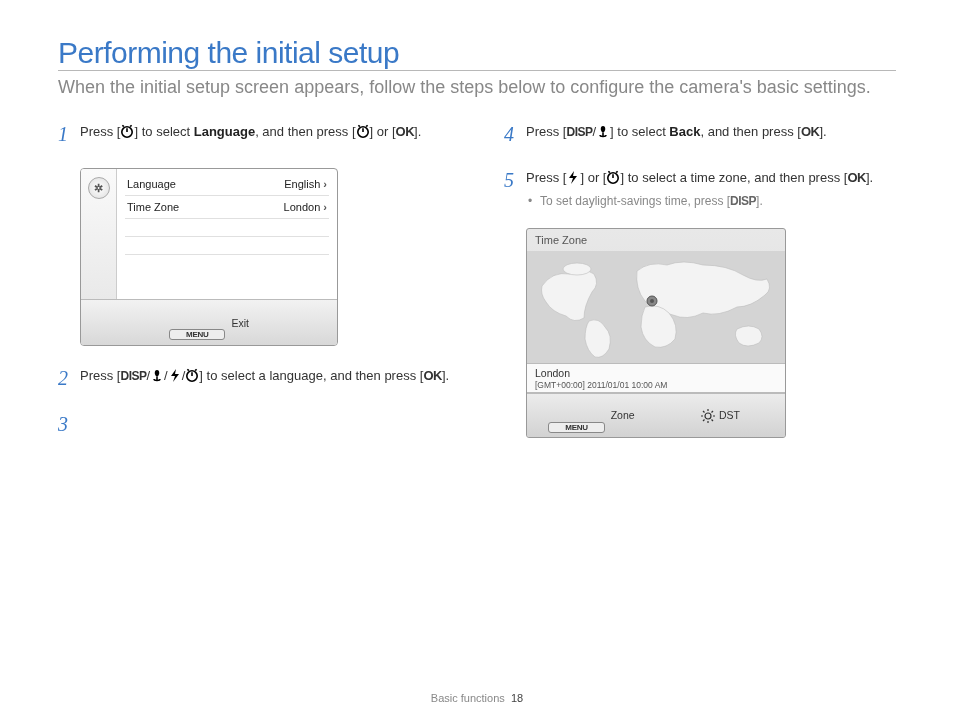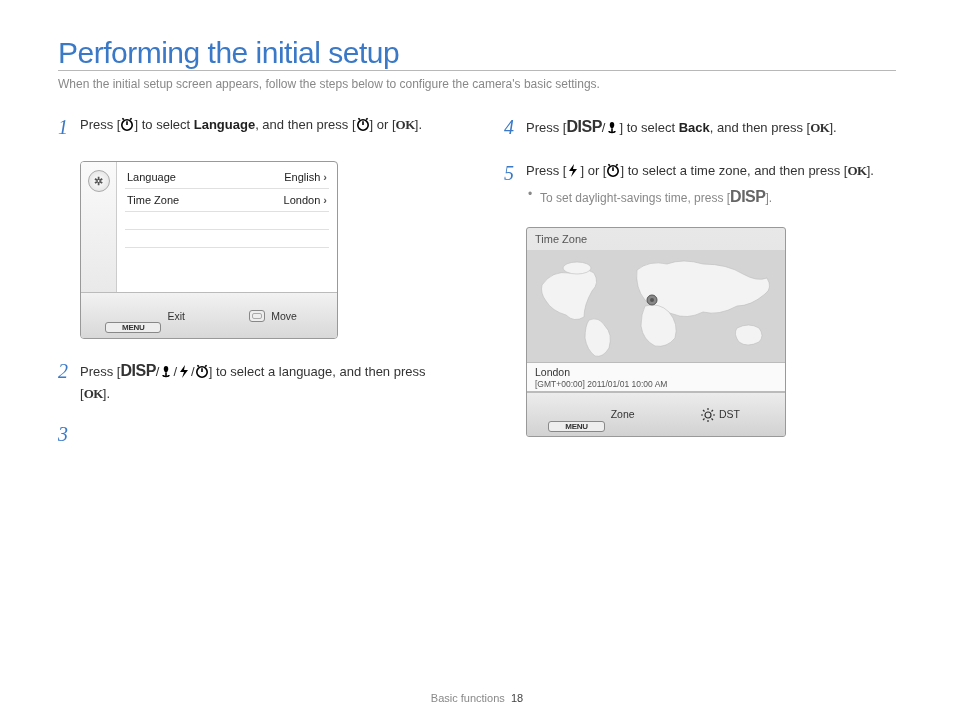--- a/index.html
+++ b/index.html
@@ -19,21 +19,21 @@
     color: #3a79c7;
     font-size: 30px;
     font-weight: 400;
     letter-spacing: -0.5px;
     border-bottom: 1px solid #b8b8b8;
     margin-bottom: 6px;
     font-stretch: condensed;
   }
   .subtitle {
     color: #888;
-    font-size: 12px;
+    font-size: 18px;
     margin-bottom: 24px;
   }
   .cols {
     display: flex;
     gap: 54px;
   }
   .col { flex:1; }
   .step {
     display: flex;
     align-items: flex-start;
@@ -47,22 +47,22 @@
     font-size: 20px;
     font-style: italic;
     font-weight: 400;
     width: 22px;
     flex-shrink: 0;
     margin-top: -3px;
     font-family: Georgia, serif;
   }
   .step-body { flex:1; }
   .bold { font-weight: 700; color:#222; }
-  .ok { font-weight:700; font-family: Liberation Serif, serif; letter-spacing:-0.5px; }
-  .disp { font-weight:700; font-family: Arial; letter-spacing:-0.5px; font-size:16px; }
+  .ok { font-weight:700; font-family: Liberation Sans, sans-serif; letter-spacing:-0.5px; }
+  .disp { font-weight:700; font-family: Arial; letter-spacing:-0.5px; font-size:12px; }
   .ic {
     display:inline-flex;
     width:14px; height:14px;
     vertical-align:-2px;
     align-items:center; justify-content:center;
   }
   .sub-bullet {
     color:#888;
     font-size:12px;
     padding-left: 14px;
@@ -276,24 +276,20 @@
             <div class="lcd-row" style="border-bottom:1px solid #e0e0e0;height:18px"></div>
             <div class="lcd-row" style="border-bottom:1px solid #e0e0e0;height:18px"></div>
             <div class="lcd-row" style="border:none;height:18px"></div>
           </div>
         </div>
         <div class="lcd-foot">
           <div>
             <span class="btn-tag">MENU</span>
             <span>Exit</span>
           </div>
-          <div>
-            <span class="btn-dpad"></span>
-            <span>Move</span>
-          </div>
         </div>
       </div>
 
       <div class="step">
         <div class="num">2</div>
         <div class="step-body">
           <span>Press [</span><span class="disp">DISP</span>/<span class="ic">
               <svg width="14" height="14">
                 <use href="#i-macro"></use>
               </svg>

